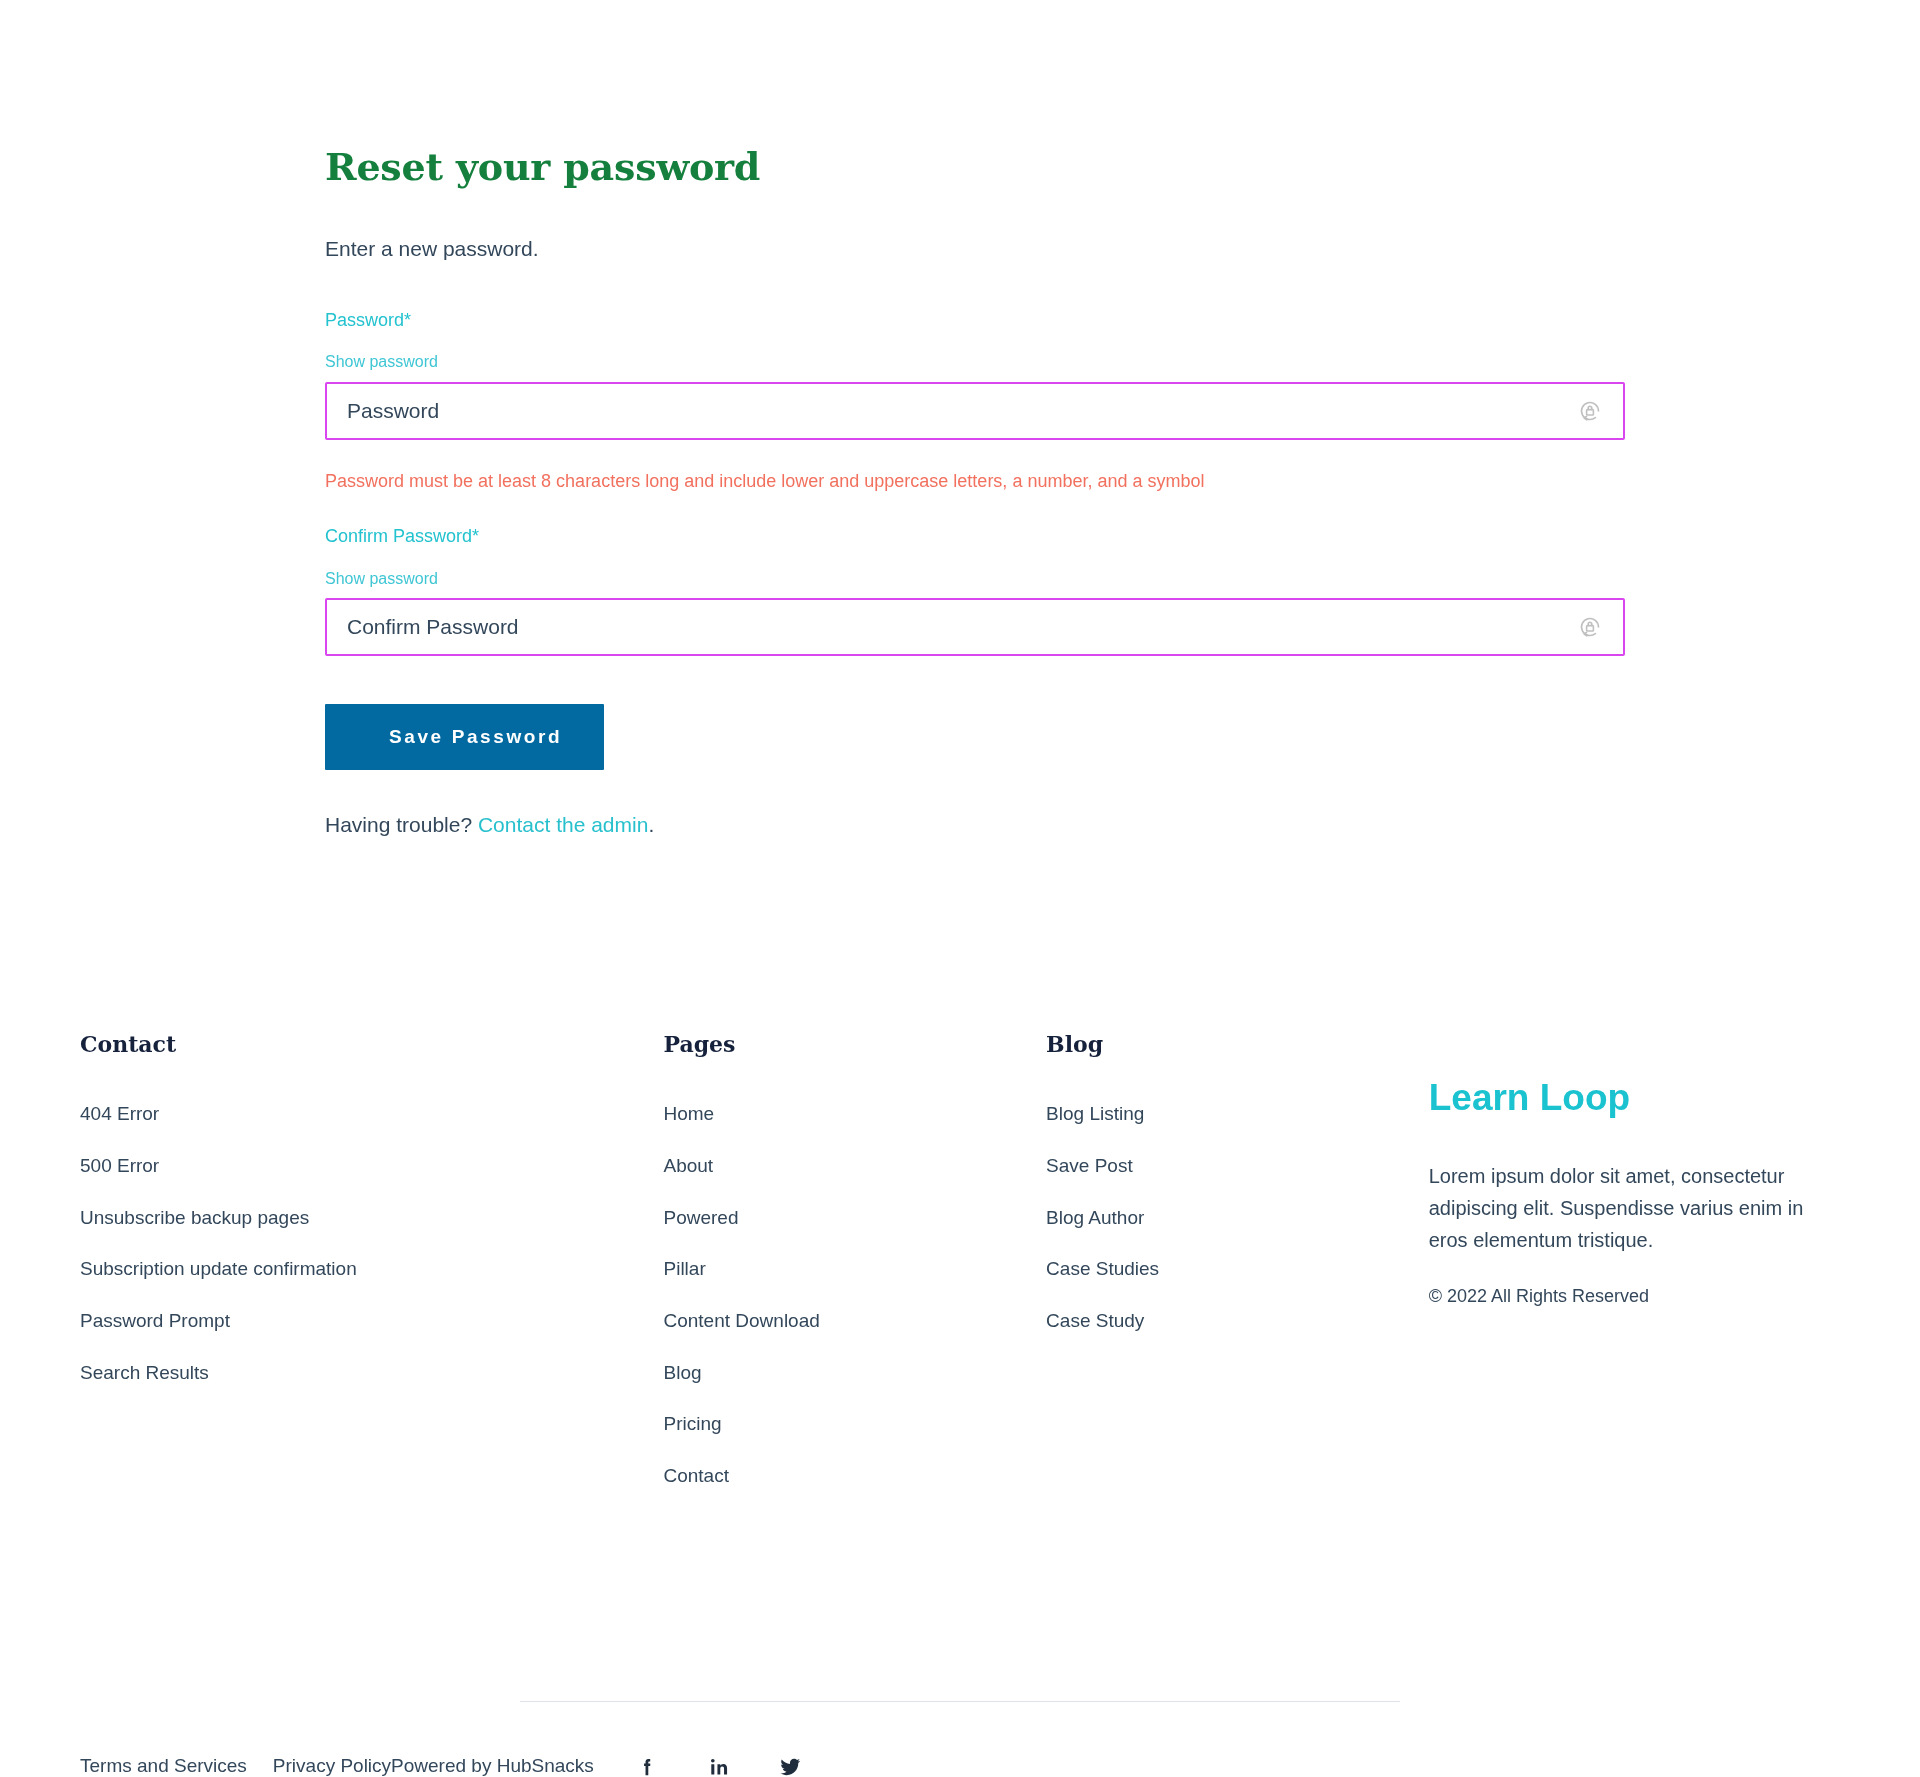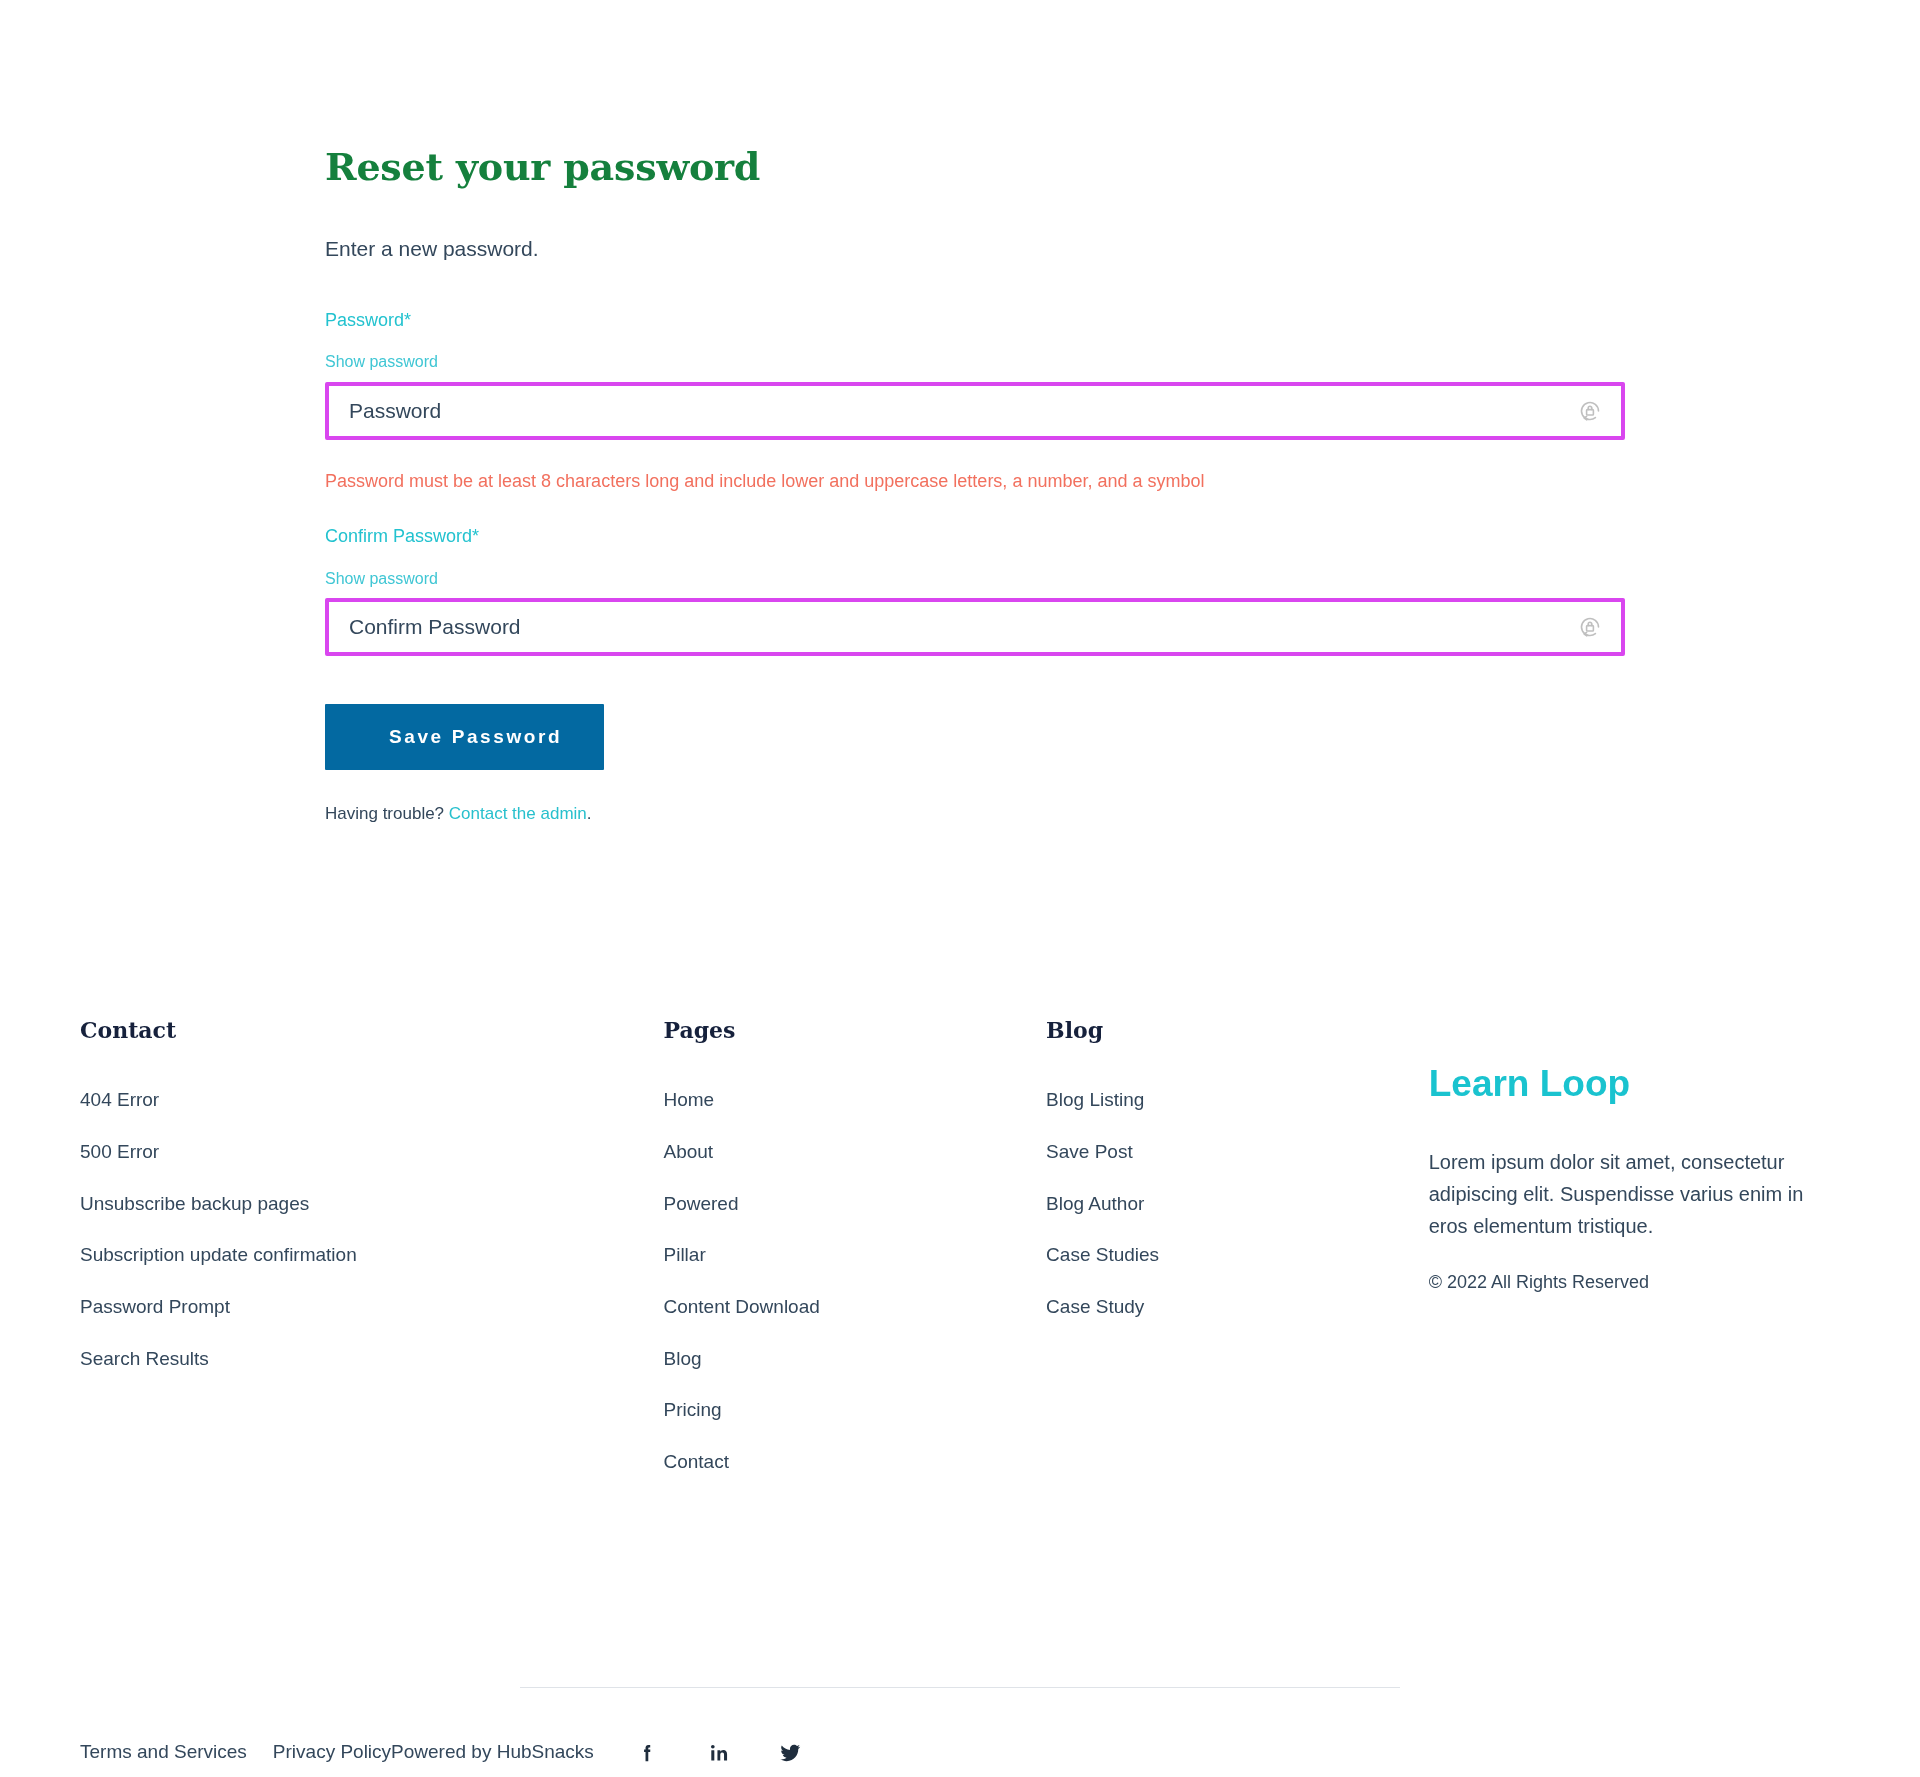--- a/index.html
+++ b/index.html
@@ -73,21 +73,21 @@
   .text-input {
     display: block;
     width: 100%;
     height: 58px;
     padding: 4px 54px 4px 20px;
     font-family: "Liberation Sans", sans-serif;
     font-size: 21px;
     line-height: 50px;
     color: #33475b;
     background: #ffffff;
-    border: 4px solid #d946ef;
+    border: 2px solid #d946ef;
     border-radius: 2px;
     outline: none;
   }
   .text-input::placeholder { color: #33475b; opacity: 1; }
 
   .input-icon {
     position: absolute;
     top: 50%;
     right: 22px;
     transform: translateY(-50%);
@@ -115,22 +115,22 @@
     font-weight: 700;
     letter-spacing: 2.6px;
     color: #ffffff;
     background: #0369a1;
     border: none;
     border-radius: 1px;
     cursor: pointer;
   }
 
   .trouble-line {
-    margin-top: 31px;
-    font-size: 17px;
+    margin-top: 39px;
+    font-size: 21px;
     line-height: 1.5;
     color: #33475b;
   }
   .trouble-line a {
     color: #28c0cd;
     text-decoration: none;
     cursor: pointer;
   }
 
   

